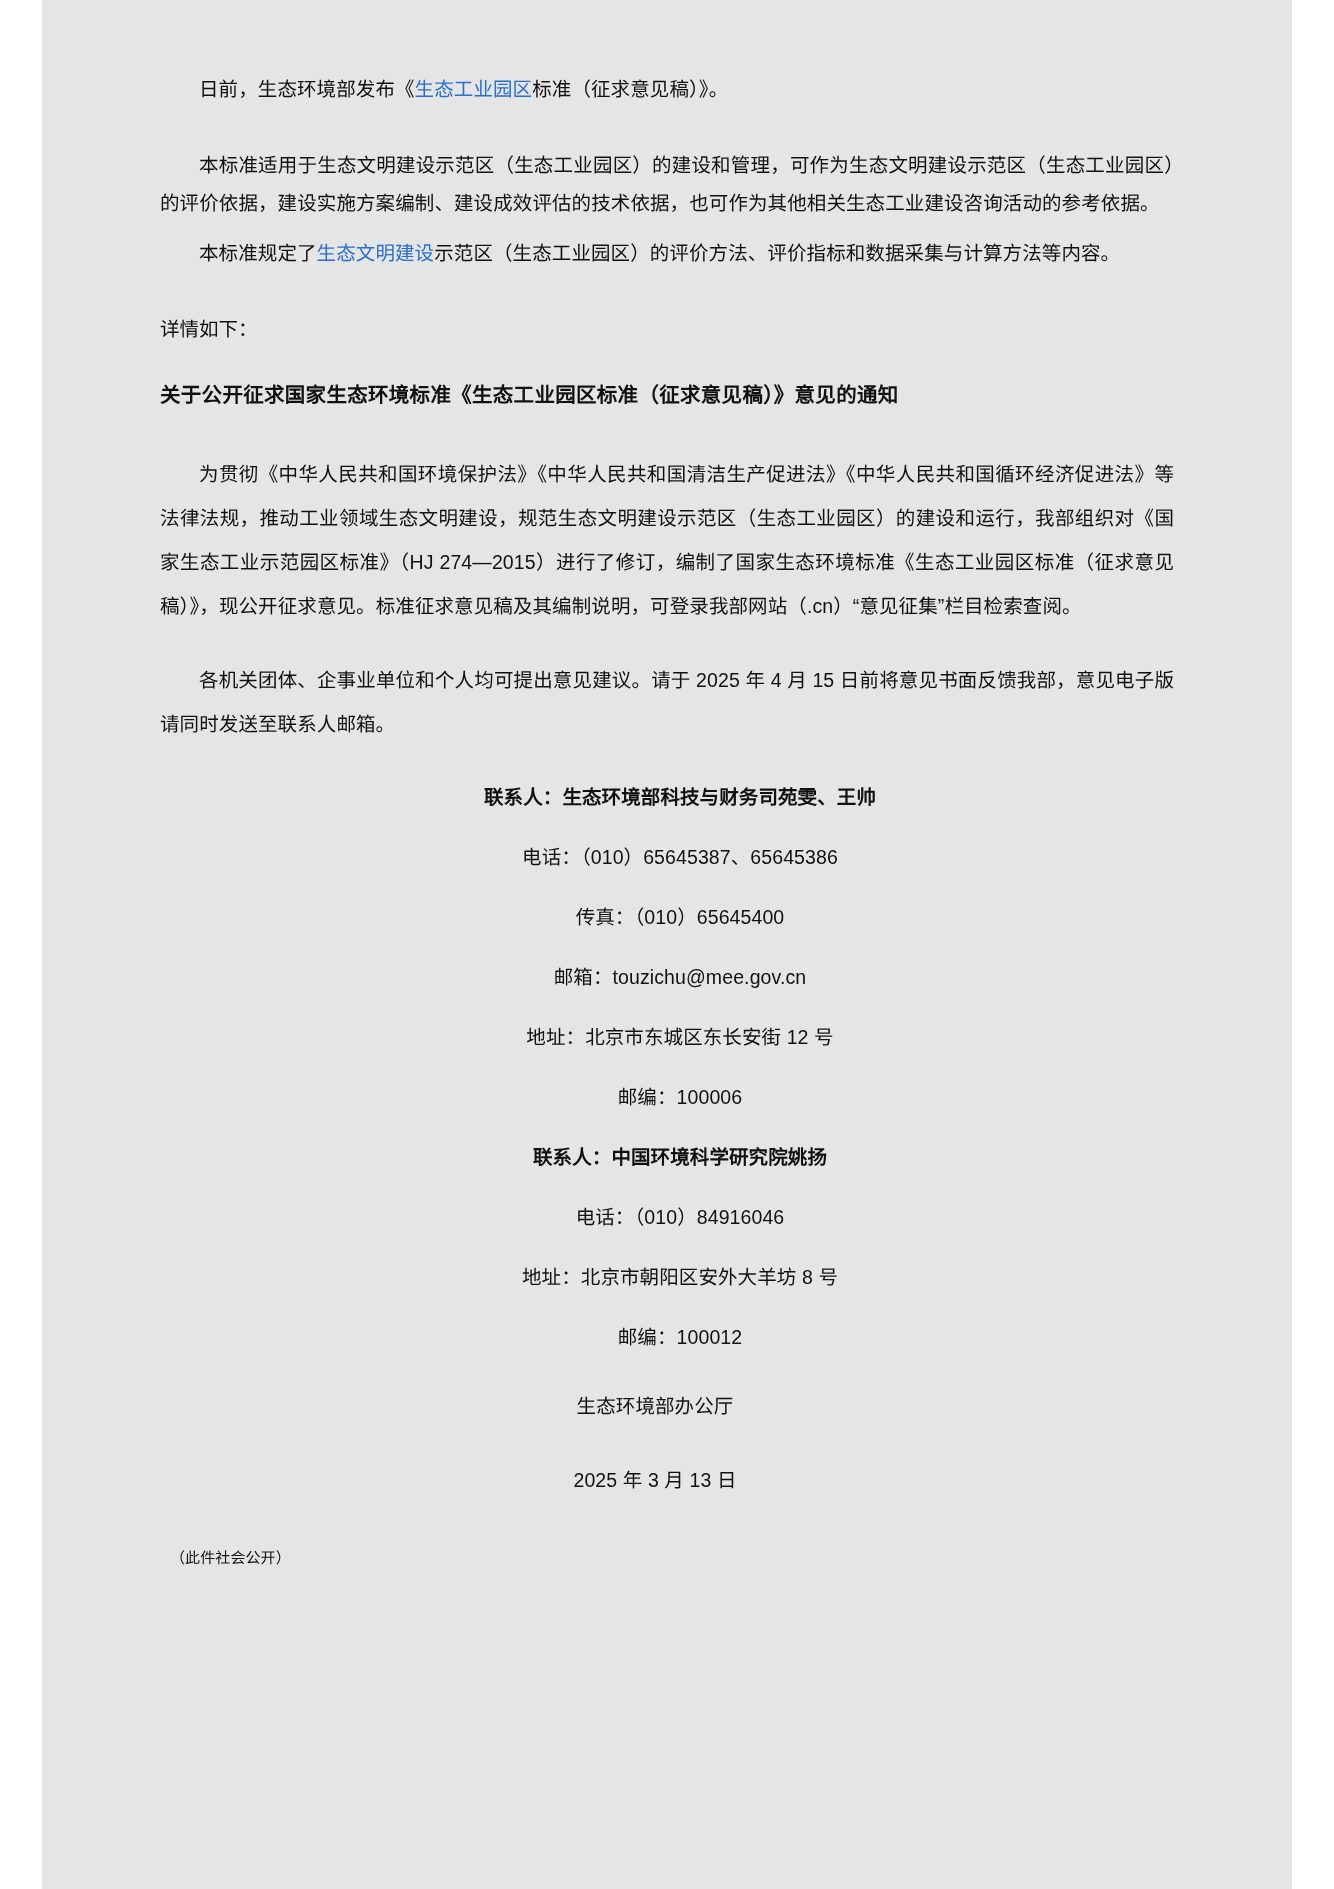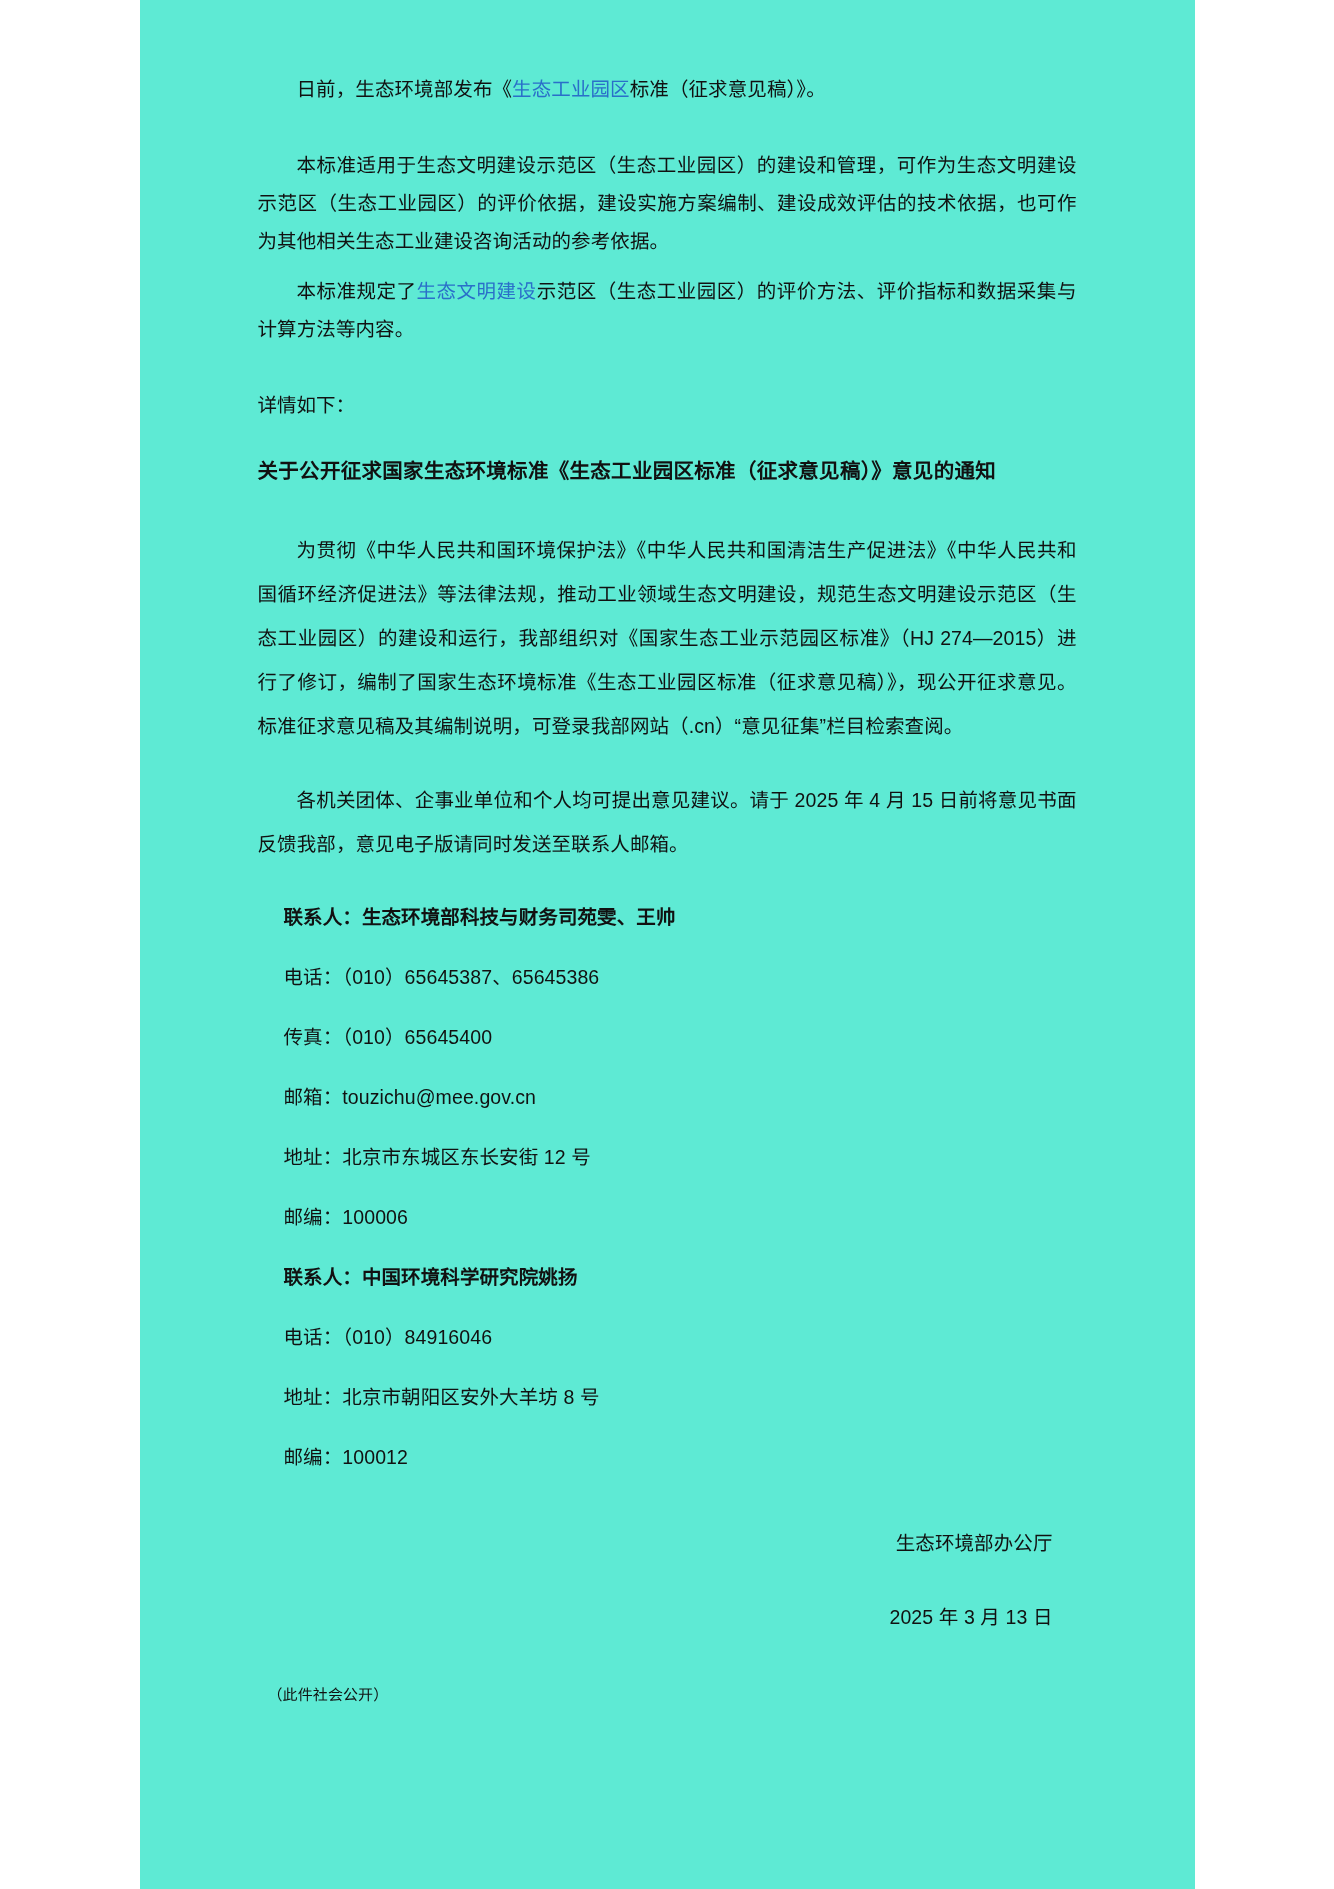--- a/index.html
+++ b/index.html
@@ -8,24 +8,24 @@
     padding: 0;
     background: #ffffff;
   }
   body {
     font-family: "Liberation Sans", "DejaVu Sans", sans-serif;
     color: #111111;
     -webkit-font-smoothing: antialiased;
   }
   .page {
     position: relative;
-    width: 1055px;
+    width: 1250px;
     min-height: 1889px;
     margin: 0 auto;
-    background: #5eead4;
+    background: #e5e5e5;
     box-sizing: border-box;
     padding: 70px 118px 40px 118px;
   }
   .lede {
     font-size: 19.5px;
     line-height: 38px;
     letter-spacing: 0.1px;
     margin: 0 0 38px 0;
     text-align: justify;
     text-justify: inter-ideograph;
@@ -59,34 +59,35 @@
     font-size: 19.5px;
     line-height: 44px;
     margin: 0 0 30px 0;
     text-align: justify;
     text-justify: inter-ideograph;
     text-indent: 2em;
     letter-spacing: 0.1px;
   }
   .contact-block {
     margin: 34px 0 0 0;
+    text-align: center;
   }
   .contact-line {
     font-size: 19.5px;
     line-height: 34px;
     margin: 0 0 26px 0;
     padding-left: 26px;
     letter-spacing: 0.1px;
   }
   .contact-line.heading {
     font-weight: bold;
   }
   .signature-block {
-    margin-top: 52px;
-    text-align: right;
+    margin-top: 35px;
+    text-align: center;
     padding-right: 24px;
   }
   .sig-line {
     font-size: 19.5px;
     line-height: 34px;
     margin: 0 0 40px 0;
     letter-spacing: 0.1px;
   }
   .footer-note {
     font-size: 15px;

